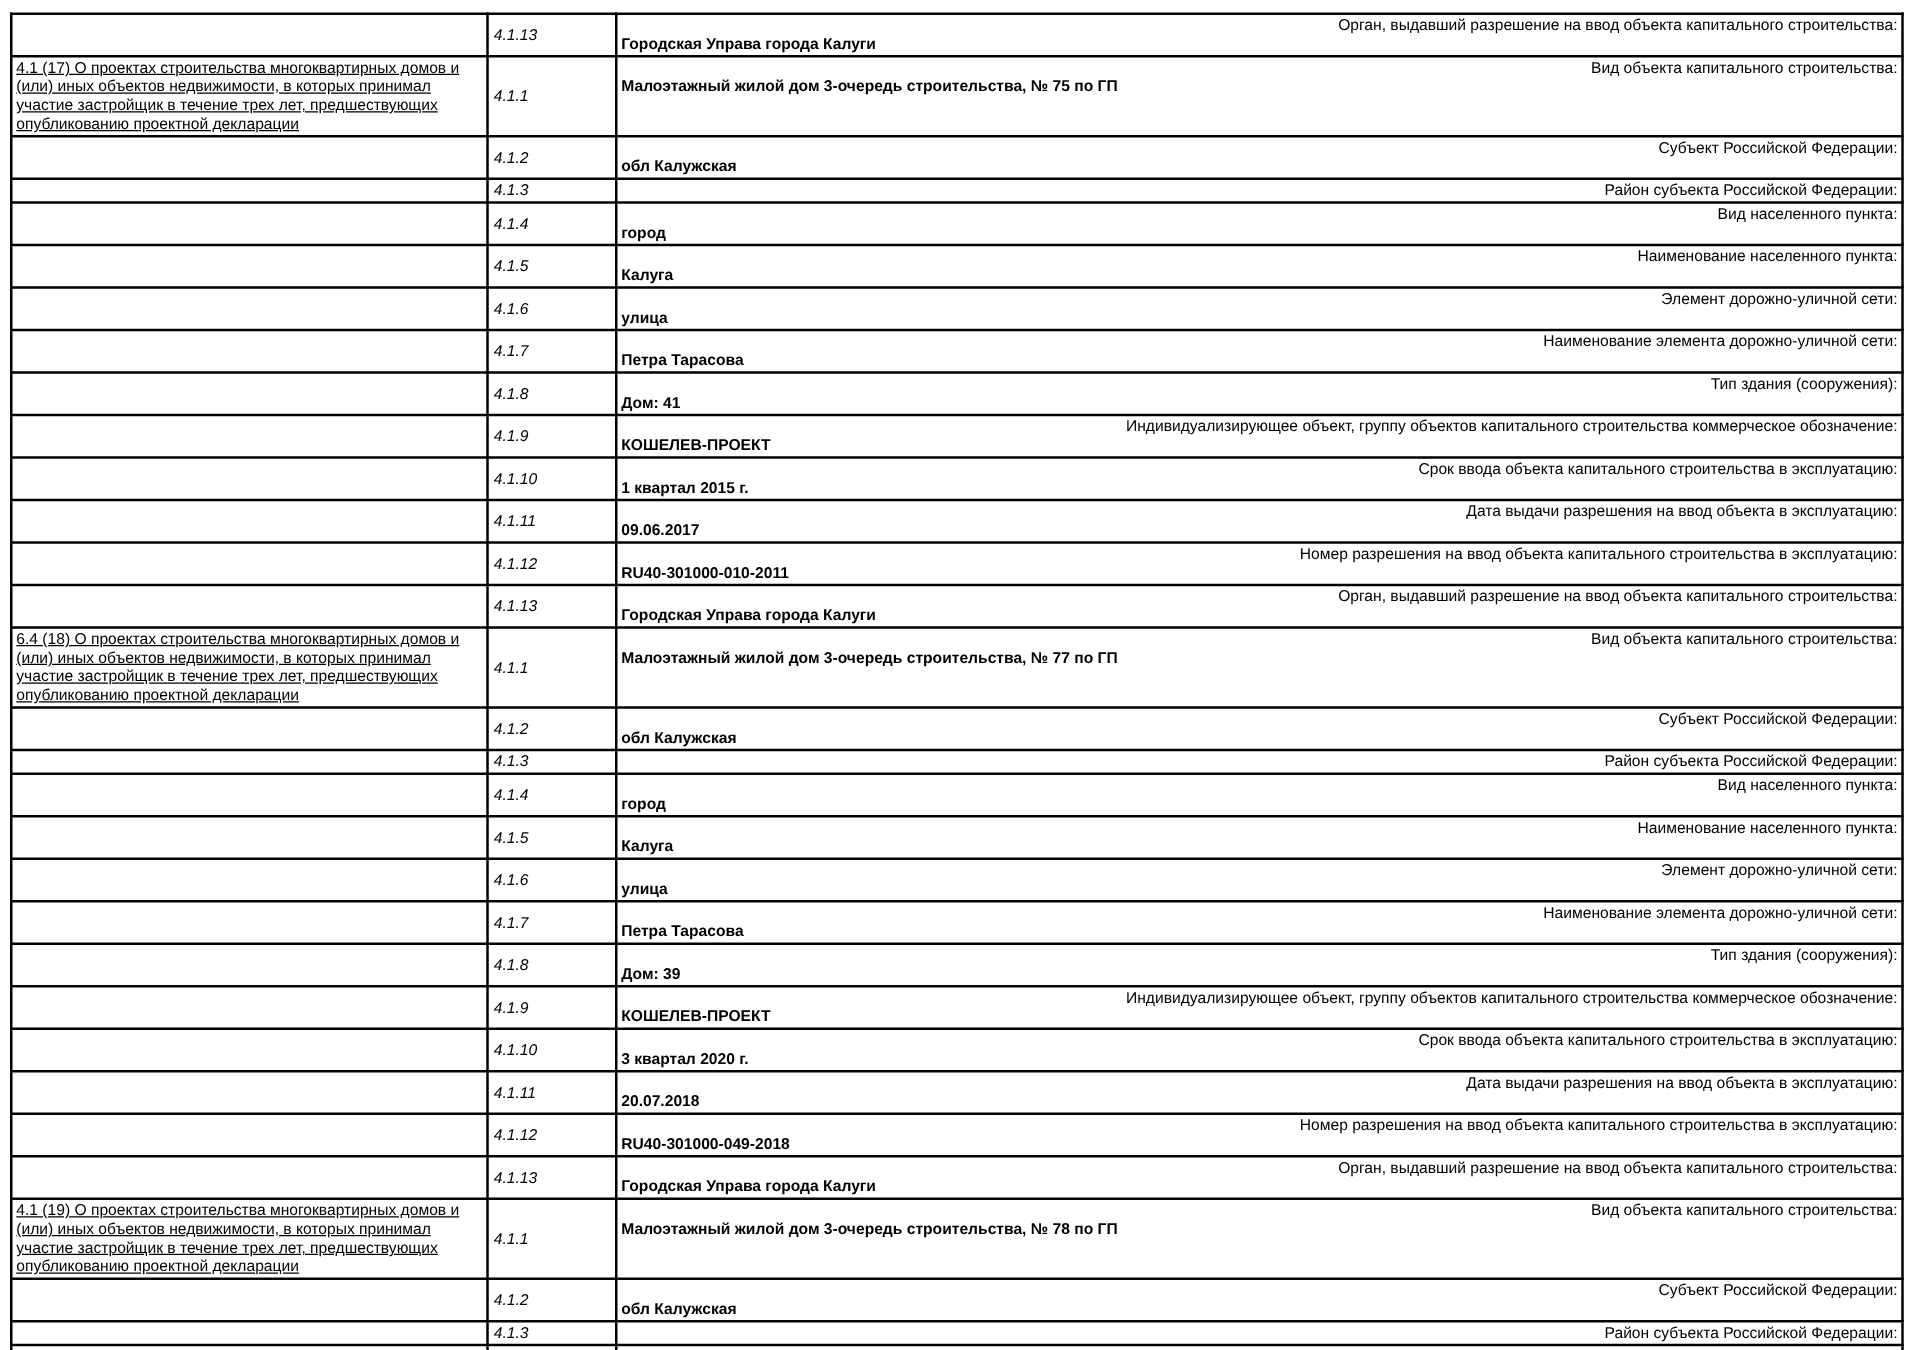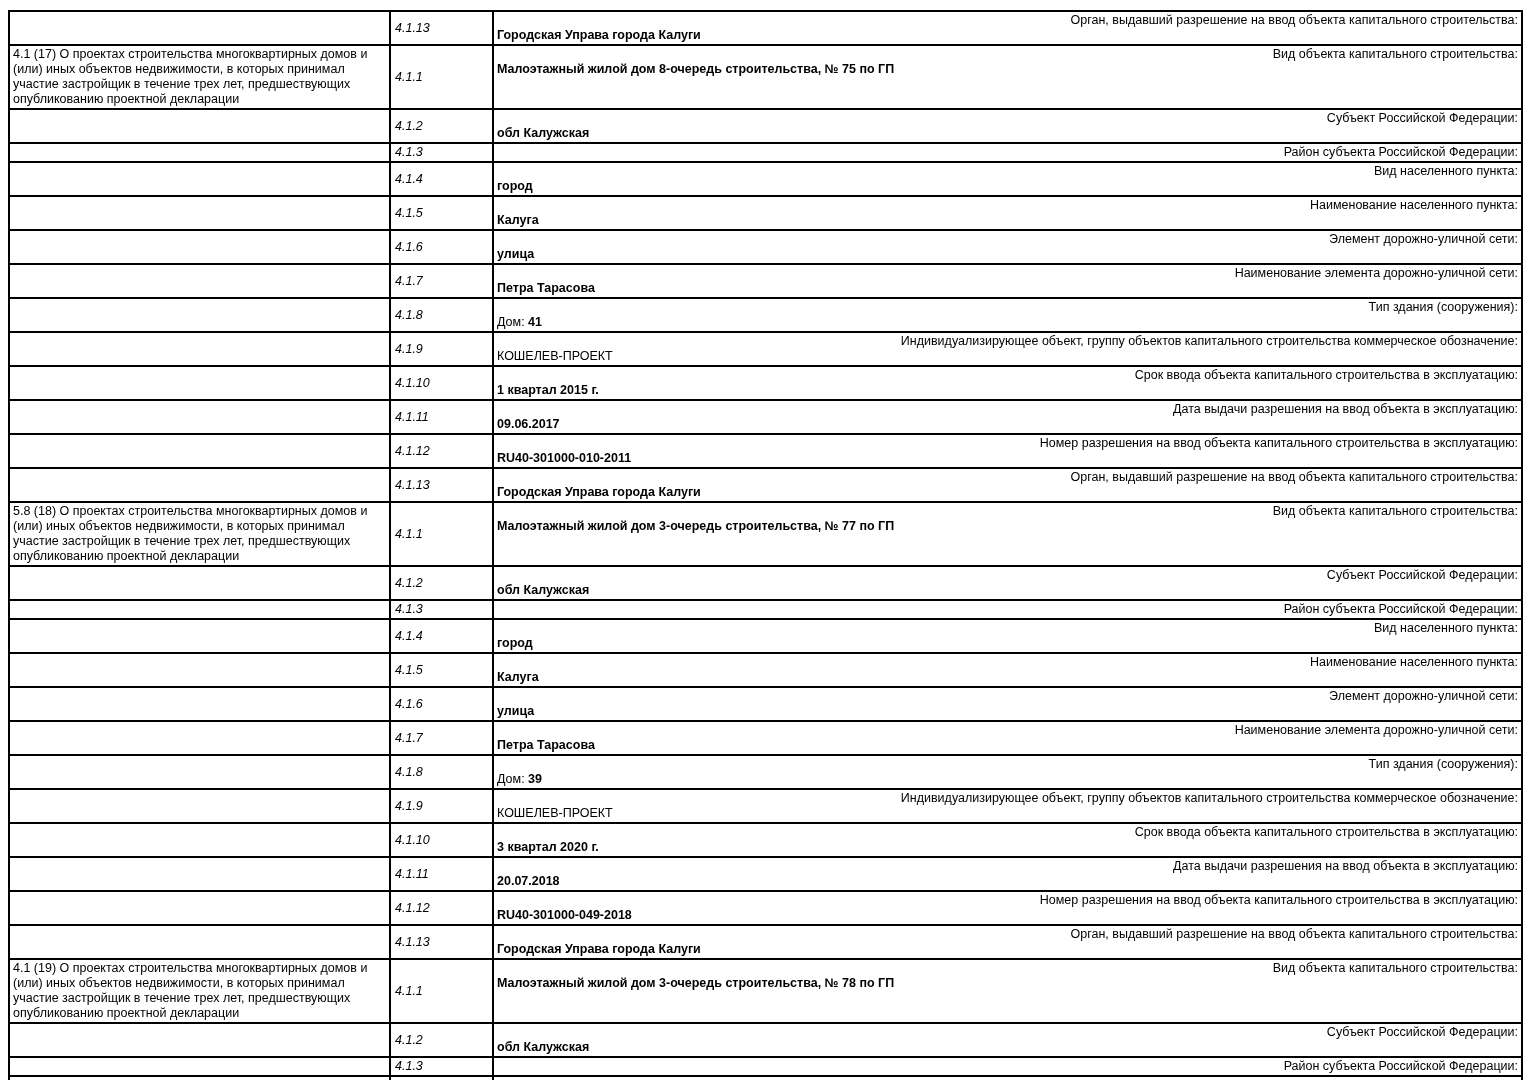--- a/index.html
+++ b/index.html
@@ -29,28 +29,29 @@
     border: 2px solid #000000;
     vertical-align: top;
     font-size: 12.5px;
     line-height: 15px;
     padding: 1px 3px 1px 3px;
     overflow: hidden;
     word-wrap: break-word;
   }
   td.c-desc {
     vertical-align: top;
+    text-decoration: underline;
   }
   td.c-code {
     vertical-align: middle;
     padding-left: 4px;
     font-style: italic;
   }
   .label { font-weight: normal; text-align: right; }
-  .plain { font-weight: normal; white-space: pre-wrap; }
+  .plain { font-weight: bold; white-space: pre-wrap; }
   .vbold { font-weight: bold; white-space: pre-wrap; }
 </style>
 </head>
 <body>
 
 <div class="page">
   <table class="decl">
     <colgroup>
       <col class="c1">
       <col class="c2">
@@ -63,21 +64,21 @@
     <td class="c-val">
       <div class="label">Орган, выдавший разрешение на ввод объекта капитального строительства:</div>
       <div class="value"><span class="plain"></span><span class="vbold">Городская Управа города Калуги</span></div>
     </td>
   </tr>
         <tr>
     <td class="c-desc">4.1 (17) О проектах строительства многоквартирных домов и (или) иных объектов недвижимости, в которых принимал участие застройщик в течение трех лет, предшествующих опубликованию проектной декларации</td>
     <td class="c-code">4.1.1</td>
     <td class="c-val">
       <div class="label">Вид объекта капитального строительства:</div>
-      <div class="value"><span class="plain"></span><span class="vbold">Малоэтажный жилой дом 8-очередь строительства, № 75 по ГП</span></div>
+      <div class="value"><span class="plain"></span><span class="vbold">Малоэтажный жилой дом 3-очередь строительства, № 75 по ГП</span></div>
     </td>
   </tr>
         <tr>
     <td class="c-desc"></td>
     <td class="c-code">4.1.2</td>
     <td class="c-val">
       <div class="label">Субъект Российской Федерации:</div>
       <div class="value"><span class="plain"></span><span class="vbold">обл Калужская</span></div>
     </td>
   </tr>
@@ -163,21 +164,21 @@
   </tr>
         <tr>
     <td class="c-desc"></td>
     <td class="c-code">4.1.13</td>
     <td class="c-val">
       <div class="label">Орган, выдавший разрешение на ввод объекта капитального строительства:</div>
       <div class="value"><span class="plain"></span><span class="vbold">Городская Управа города Калуги</span></div>
     </td>
   </tr>
         <tr>
-    <td class="c-desc">5.8 (18) О проектах строительства многоквартирных домов и (или) иных объектов недвижимости, в которых принимал участие застройщик в течение трех лет, предшествующих опубликованию проектной декларации</td>
+    <td class="c-desc">6.4 (18) О проектах строительства многоквартирных домов и (или) иных объектов недвижимости, в которых принимал участие застройщик в течение трех лет, предшествующих опубликованию проектной декларации</td>
     <td class="c-code">4.1.1</td>
     <td class="c-val">
       <div class="label">Вид объекта капитального строительства:</div>
       <div class="value"><span class="plain"></span><span class="vbold">Малоэтажный жилой дом 3-очередь строительства, № 77 по ГП</span></div>
     </td>
   </tr>
         <tr>
     <td class="c-desc"></td>
     <td class="c-code">4.1.2</td>
     <td class="c-val">

